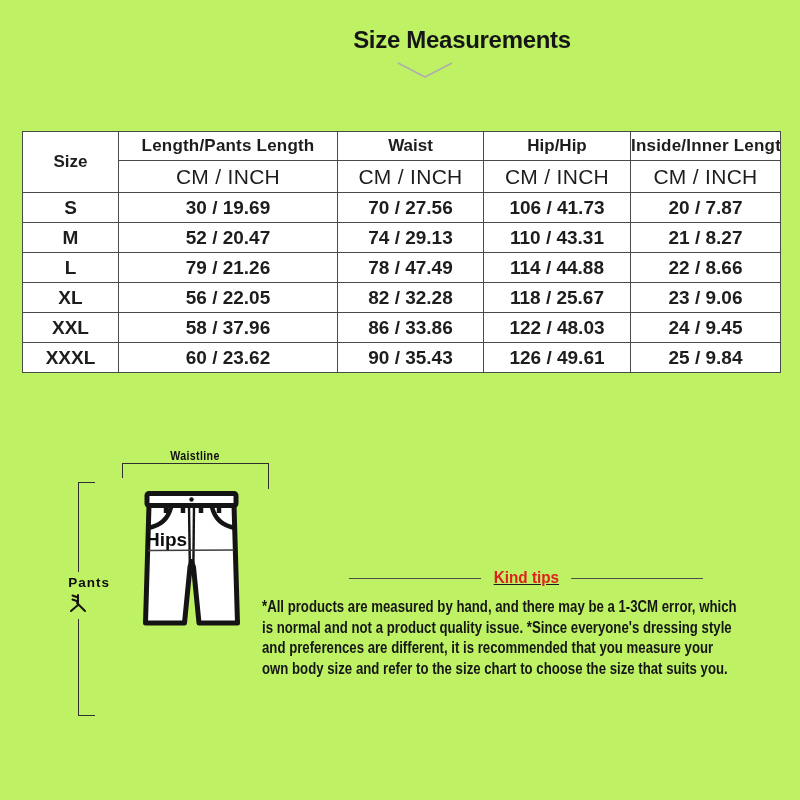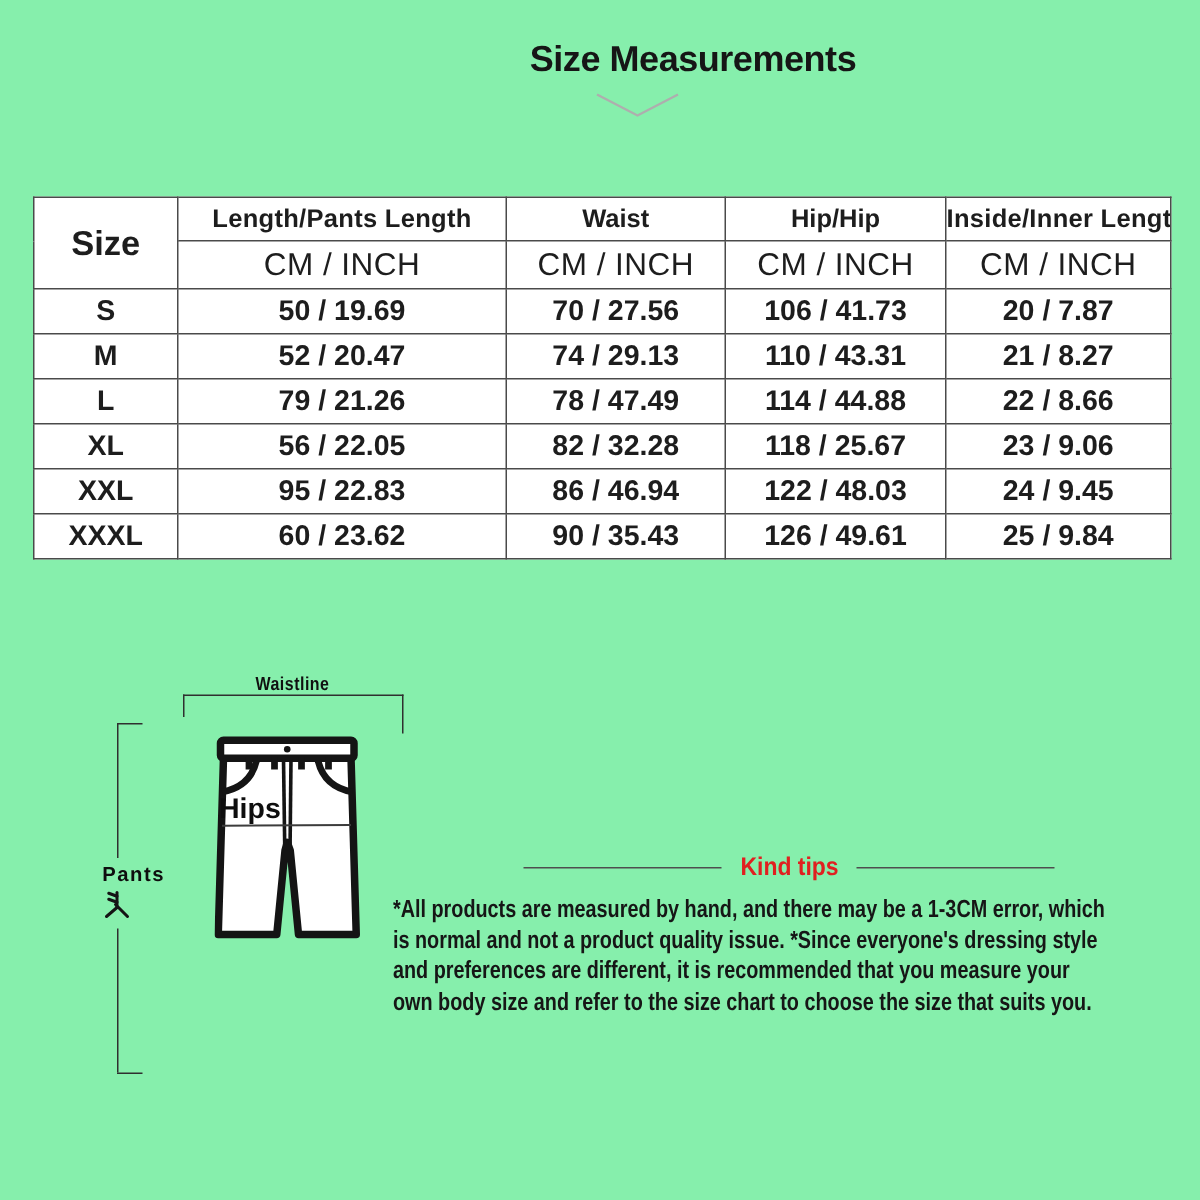--- a/index.html
+++ b/index.html
@@ -1,18 +1,18 @@
 <!DOCTYPE html>
 <html><head>
 <meta charset="utf-8">
 <style>
   html,body { margin:0; padding:0; background:#ffffff; }
   * { box-sizing:border-box; }
   .canvas {
-    position:relative; width:800px; height:800px; background:#86efac;
+    position:relative; width:800px; height:800px; background:#bef264;
     font-family:"Liberation Sans", sans-serif; color:#1b1b1b; overflow:hidden;
   }
 
   
   .title {
     position:absolute; top:26px; left:124px; width:676px;
     text-align:center; font-size:24px; font-weight:bold; color:#161616;
     letter-spacing:-0.3px;
   }
   .chevron { position:absolute; top:62px; left:397px; width:56px; height:17px; }
@@ -22,21 +22,21 @@
     position:absolute; top:131px; left:22px; width:758px;
     border-collapse:collapse; table-layout:fixed; background:#fff;
   }
   .size-table td, .size-table th {
     border:1px solid #4a4a4a; text-align:center; vertical-align:middle;
     padding:0; color:#1d1d1d; overflow:hidden; white-space:nowrap;
   }
   .hdr-row1 { height:29px; }
   .hdr-row2 { height:32px; }
   .size-table tbody tr { height:30px; }
-  .size-head   { font-size:23px; font-weight:bold; }
+  .size-head   { font-size:17px; font-weight:bold; }
   .col-small   { font-size:17px; font-weight:bold; letter-spacing:0.2px; }
   .col-large   { font-size:17px; font-weight:bold; }
   .unit-cell   { font-size:21px; font-weight:normal; letter-spacing:0.3px; color:#1e1e1e; }
   .size-table tbody td { font-size:19px; font-weight:bold; }
 
   
   .figure { position:absolute; left:60px; top:447px; width:235px; height:282px; }
   .waistline-label {
     position:absolute; left:62px; top:2px; width:146px; text-align:center;
     font-size:12.5px; font-weight:bold; color:#101010;
@@ -57,21 +57,21 @@
   .len-tick-top    { position:absolute; left:18px; top:35px;  width:17px; height:1px;  background:#2f2f2f; }
   .len-tick-bottom { position:absolute; left:18px; top:268px; width:17px; height:1px;  background:#2f2f2f; }
   .pants-label {
     position:absolute; left:-30px; top:128px; width:80px; text-align:right;
     font-size:13.5px; font-weight:bold; letter-spacing:1px; color:#0e0e0e;
   }
   .pants-cn { position:absolute; left:8px; top:146px; width:20px; height:20px; }
 
   
   .tips { position:absolute; left:262px; top:568px; width:528px; }
-  .tips-heading-row { display:flex; align-items:center; justify-content:center; height:20px; }
+  .tips-heading-row { display:flex; align-items:center; justify-content:center; height:20px;text-decoration:underline; }
   .tips-rule { width:132px; height:1px; background:#4e4e4e; }
   .tips-heading {
     font-size:17px; font-weight:bold; margin:0 9px; white-space:nowrap;
     transform:scaleX(0.9); transform-origin:center;
   }
   .tips-body { margin-top:8px;text-align:center; }
   .tips-line {
     font-size:16.5px; font-weight:bold; color:#161616; line-height:20.6px;
     white-space:nowrap; transform:scaleX(0.8); transform-origin:left top;
   }
@@ -107,21 +107,21 @@
       <tr class="hdr-row2">
         <td class="unit-cell">CM / INCH</td>
         <td class="unit-cell">CM / INCH</td>
         <td class="unit-cell">CM / INCH</td>
         <td class="unit-cell">CM / INCH</td>
       </tr>
     </thead>
     <tbody>
         <tr>
           <td>S</td>
-          <td>50 / 19.69</td>
+          <td>30 / 19.69</td>
           <td>70 / 27.56</td>
           <td>106 / 41.73</td>
           <td>20 / 7.87</td>
         </tr>
         <tr>
           <td>M</td>
           <td>52 / 20.47</td>
           <td>74 / 29.13</td>
           <td>110 / 43.31</td>
           <td>21 / 8.27</td>
@@ -135,22 +135,22 @@
         </tr>
         <tr>
           <td>XL</td>
           <td>56 / 22.05</td>
           <td>82 / 32.28</td>
           <td>118 / 25.67</td>
           <td>23 / 9.06</td>
         </tr>
         <tr>
           <td>XXL</td>
-          <td>95 / 22.83</td>
-          <td>86 / 46.94</td>
+          <td>58 / 37.96</td>
+          <td>86 / 33.86</td>
           <td>122 / 48.03</td>
           <td>24 / 9.45</td>
         </tr>
         <tr>
           <td>XXXL</td>
           <td>60 / 23.62</td>
           <td>90 / 35.43</td>
           <td>126 / 49.61</td>
           <td>25 / 9.84</td>
         </tr>

